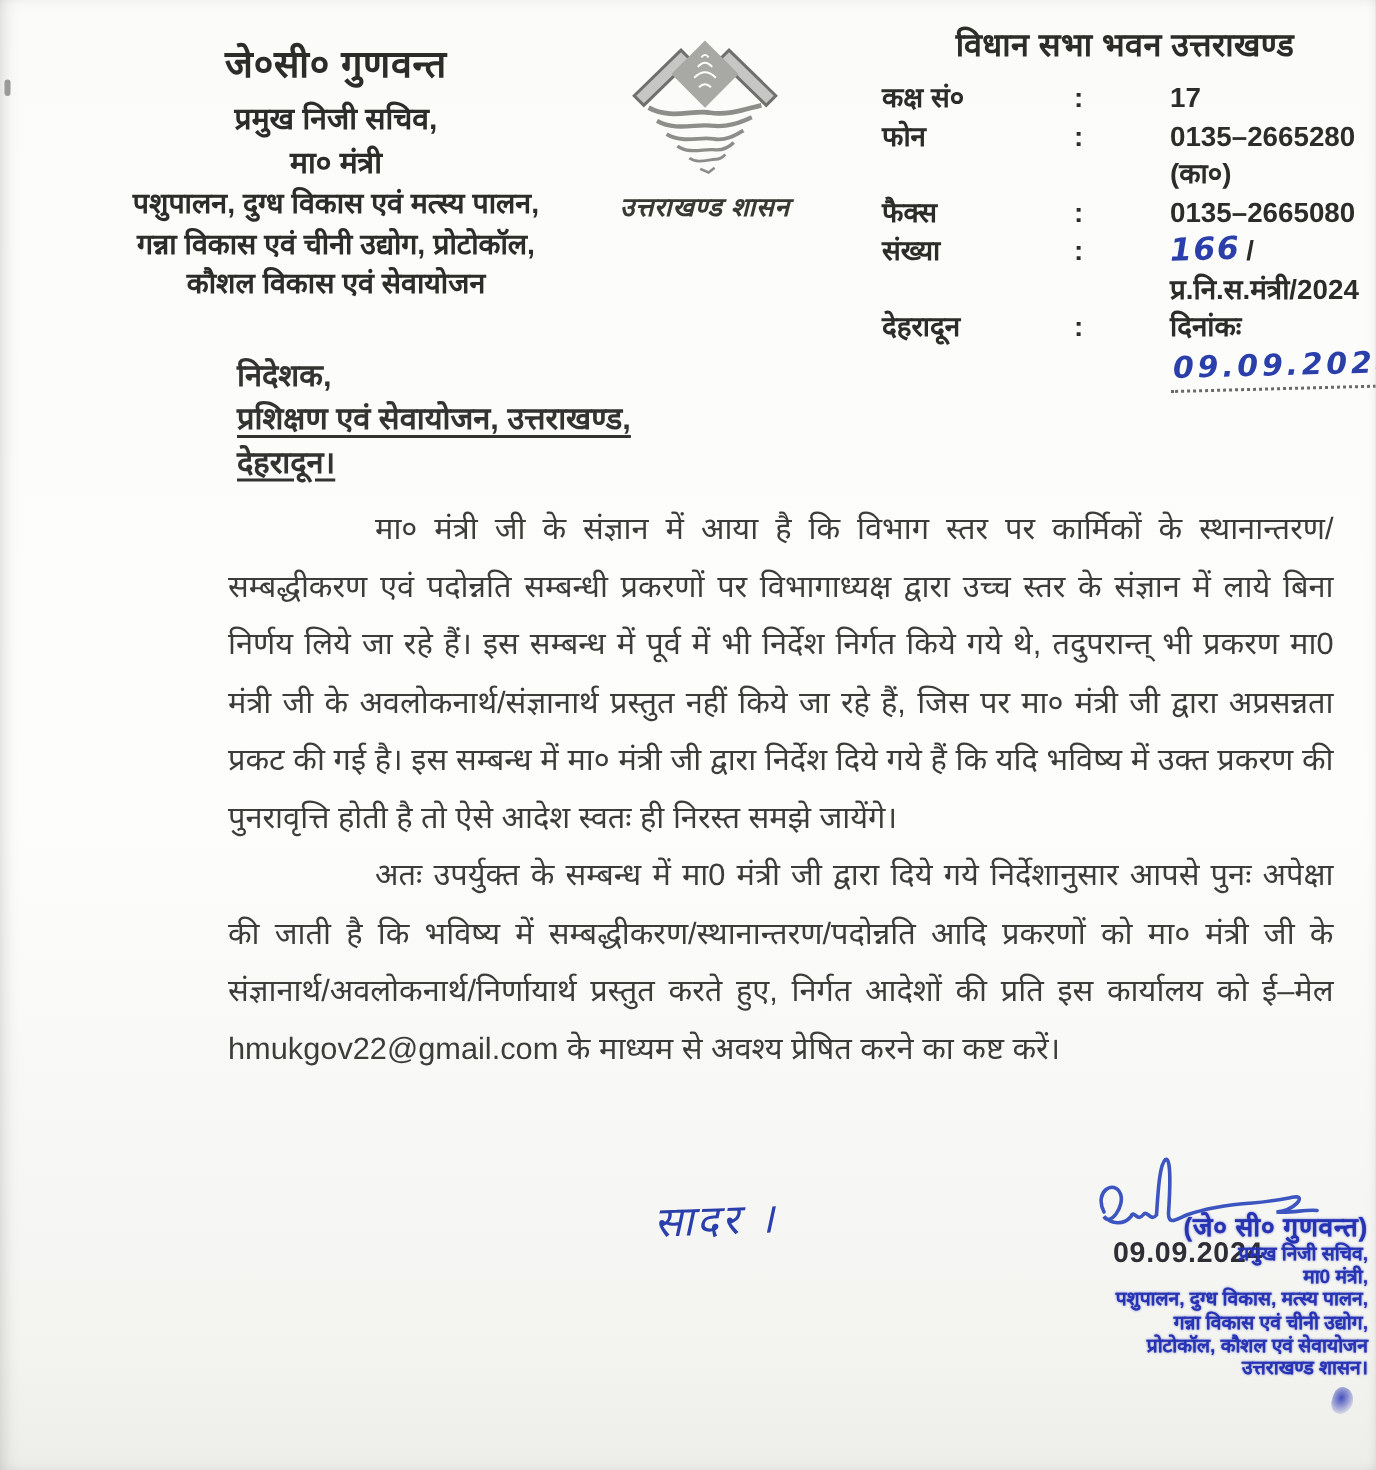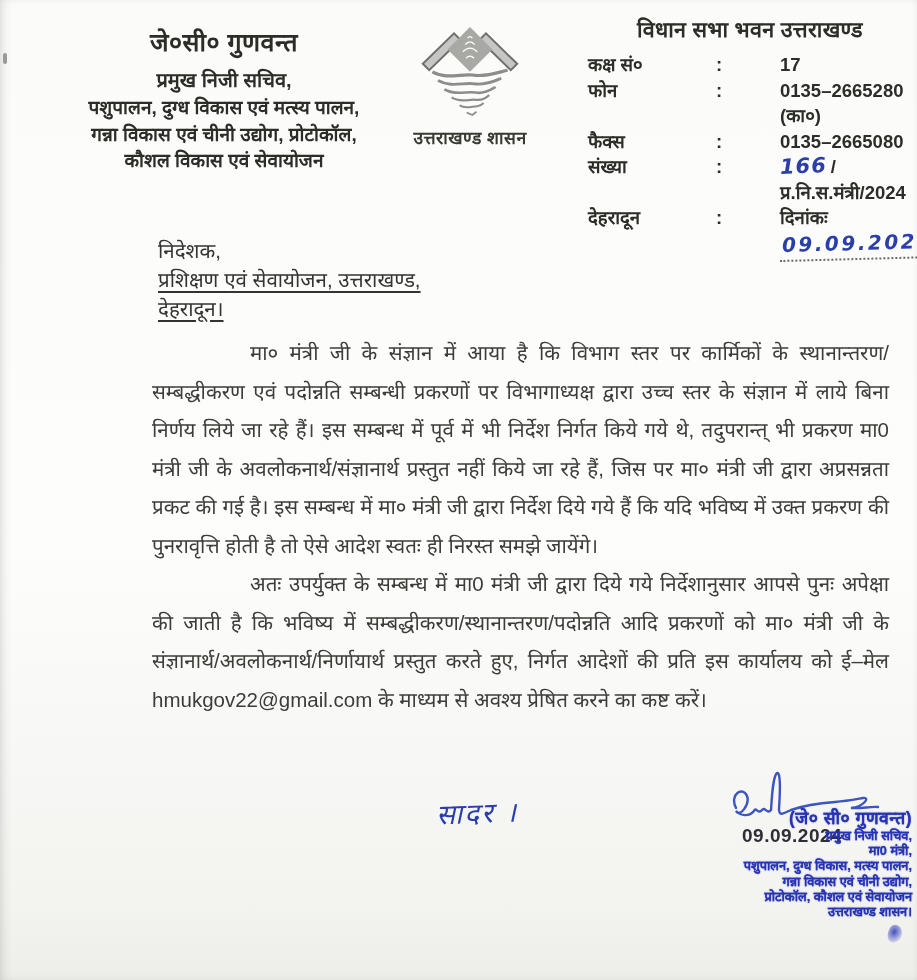--- a/index.html
+++ b/index.html
@@ -16,38 +16,38 @@
   }
   .speck{ position:absolute; left:3px; top:53px; width:4px; height:11px; background:#9a9a9a; border-radius:2px; }
 
   
   .hleft{ position:absolute; left:58px; top:24px; width:332px; text-align:center; color:#2c2c28; }
   .hleft .name{ font-size:25px; font-weight:700; letter-spacing:.5px; margin-bottom:8px; }
   .hleft .sub{ font-size:20px; font-weight:600; line-height:29px; }
   .hleft .dept{ font-size:19px; font-weight:600; line-height:26.5px; }
 
   
-  .emblem{ position:absolute; left:403px; top:20px; width:134px; text-align:center; }
+  .emblem{ position:absolute; left:403px; top:20px; width:134px; text-align:center;font-style:italic; }
   .emblem svg{ display:block; margin:0 auto; }
   .emblem .cap{ font-size:17.5px; font-weight:600; color:#3a3a35; margin-top:3px; letter-spacing:.5px; }
 
   
   .hright{ position:absolute; left:588px; top:14px; width:324px; color:#2c2c28; }
   .hright .title{ font-size:21.5px; font-weight:700; letter-spacing:.3px; margin-bottom:9px;text-align:center; }
   .hrow{ display:flex; align-items:baseline; font-size:18.5px; font-weight:600; line-height:25.5px;gap:48px; }
   .hrow .lbl{ width:80px; flex:none; }
   .hrow .col{ width:16px; flex:none; }
   .hand{ font-family:"DejaVu Sans",sans-serif; font-style:italic;
          color:var(--handwriting-blue,#2b3faa); font-weight:600; }
   .num-hand{ font-size:21px; letter-spacing:1px; padding-right:4px; transform:rotate(-2deg); display:inline-block; }
   .date-hand{ font-size:20px; letter-spacing:2.5px; border-bottom:2px dotted #6a6a66; padding:0 2px 1px 2px;
               transform:rotate(-1.5deg); display:inline-block; }
 
   
-  .addr{ position:absolute; left:158px; top:236px; font-size:20.5px; font-weight:400; line-height:29px; color:#333330; }
+  .addr{ position:absolute; left:158px; top:236px; font-size:20.5px; font-weight:700; line-height:29px; color:#333330; }
   .addr .ul{ text-decoration:underline; text-underline-offset:4px; text-decoration-thickness:1.5px; }
 
   
   .body-text{ position:absolute; left:152px; top:334px; width:737px; }
   .body-text p{
     font-size:20.5px; color:#3c3c38; line-height:38.5px; text-align:justify;
     text-indent:98px; font-weight:500;
   }
 
   
@@ -71,20 +71,21 @@
 </style>
 </head>
 <body>
 
 <div class="page">
   <div class="speck"></div>
 
   <div class="hleft">
     <div class="name">जे०सी० गुणवन्त</div>
     <div class="sub">प्रमुख निजी सचिव,</div>
+    <div class="sub">मा० मंत्री</div>
     <div class="dept">पशुपालन, दुग्ध विकास एवं मत्स्य पालन,</div>
     <div class="dept">गन्ना विकास एवं चीनी उद्योग, प्रोटोकॉल,</div>
     <div class="dept">कौशल विकास एवं सेवायोजन</div>
   </div>
 
   <div class="emblem">
     <svg width="104" height="102" viewBox="0 0 130 122">
       <polygon points="6,52 45,14 53,22 14,60" fill="#c6c6c4" stroke="#6f6f6c" stroke-width="2.5"></polygon>
       <polygon points="124,52 85,14 77,22 116,60" fill="#c6c6c4" stroke="#6f6f6c" stroke-width="2.5"></polygon>
       <polygon points="65,6 93,34 65,62 37,34" fill="#a8a8a5"></polygon>

